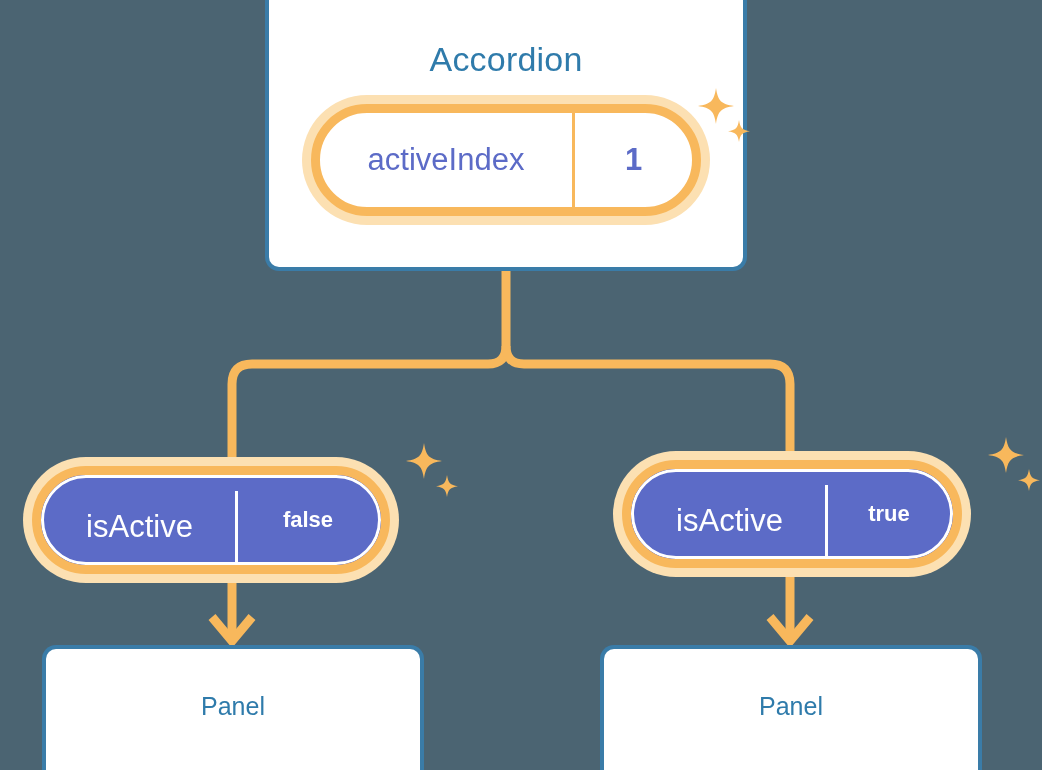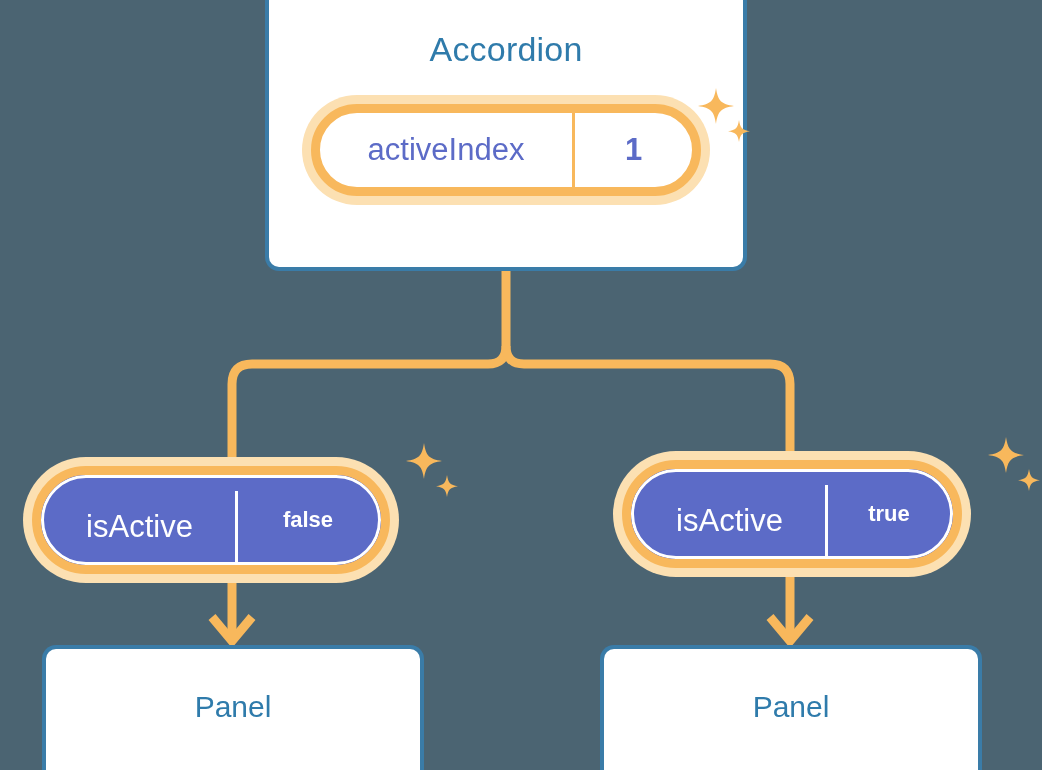--- a/index.html
+++ b/index.html
@@ -40,21 +40,21 @@
     width: 482px;
     height: 271px;
     border-top: none;
     border-top-left-radius: 0;
     border-top-right-radius: 0;
   }
   .card-title {
     position: absolute;
     left: 0;
     right: 0;
-    top: 30px;
+    top: 40px;
     text-align: center;
     color: #2f7bab;
     font-size: 34px;
     font-weight: 400;
     letter-spacing: .2px;
   }
 
   
   .panel-card {
     position: absolute;
@@ -65,21 +65,21 @@
     display: flex;
     align-items: center;
     justify-content: center;
   }
   #panel-left  { left: 42px;  top: 645px; width: 382px; height: 125px;
                  border-bottom: none; border-bottom-left-radius: 0; border-bottom-right-radius: 0; }
   #panel-right { left: 600px; top: 645px; width: 382px; height: 125px;
                  border-bottom: none; border-bottom-left-radius: 0; border-bottom-right-radius: 0; }
   .panel-label {
     color: #2f7bab;
-    font-size: 30px;
+    font-size: 25px;
     font-weight: 400;
     margin-bottom: 6px;
     text-align: right;
   }
 
   
   .pill {
     position: absolute;
     box-sizing: border-box;
     border-radius: 999px;
@@ -95,21 +95,21 @@
     justify-content: center;
     box-sizing: border-box;
     white-space: nowrap;
   }
 
   
   #pill-activeindex {
     left: 311px;
     top: 104px;
     width: 390px;
-    height: 92px;
+    height: 112px;
     background: #ffffff;
   }
   #pill-activeindex .pill-key {
     flex: 0 0 255px;
     color: #5c6bc7;
     font-size: 31px;
     border-right: 3px solid #f8b85c;
   }
   #pill-activeindex .pill-val {
     flex: 1 1 auto;

